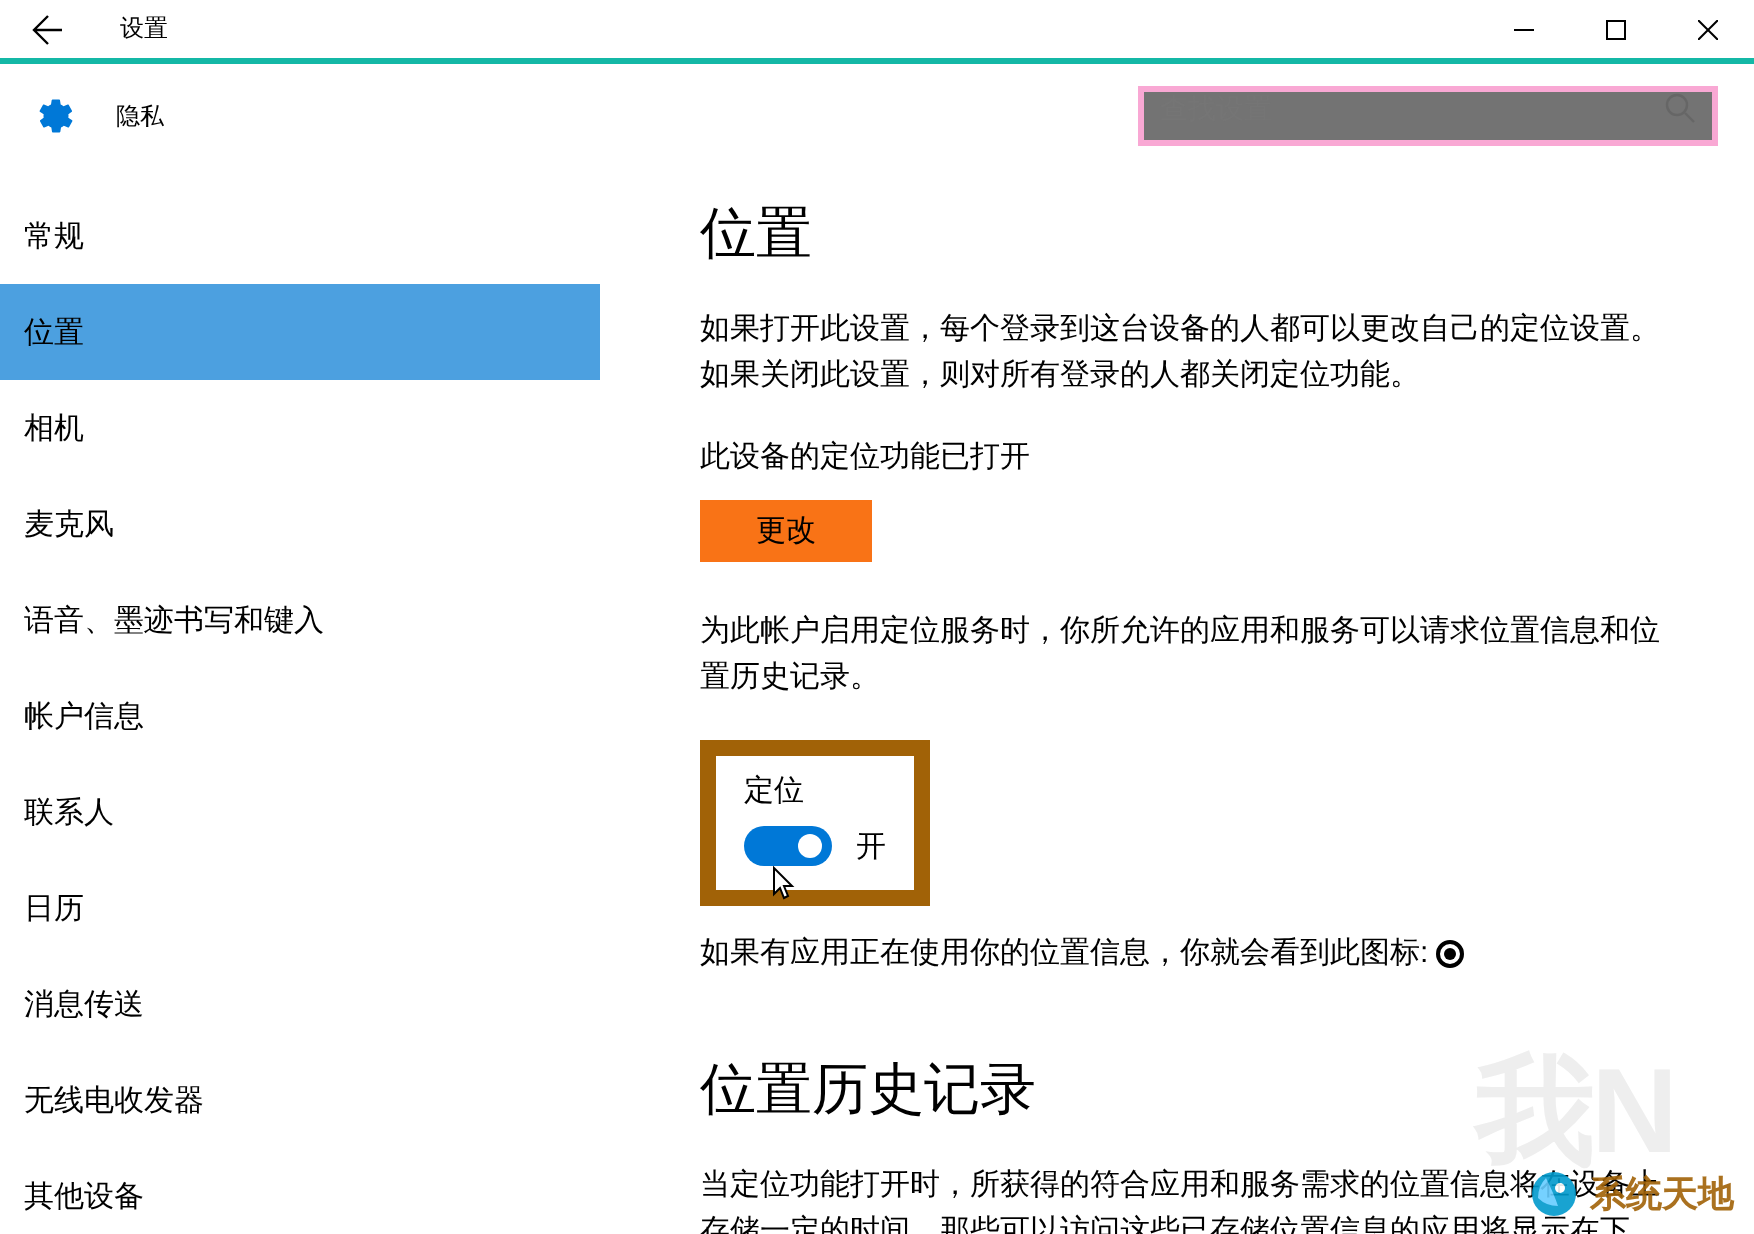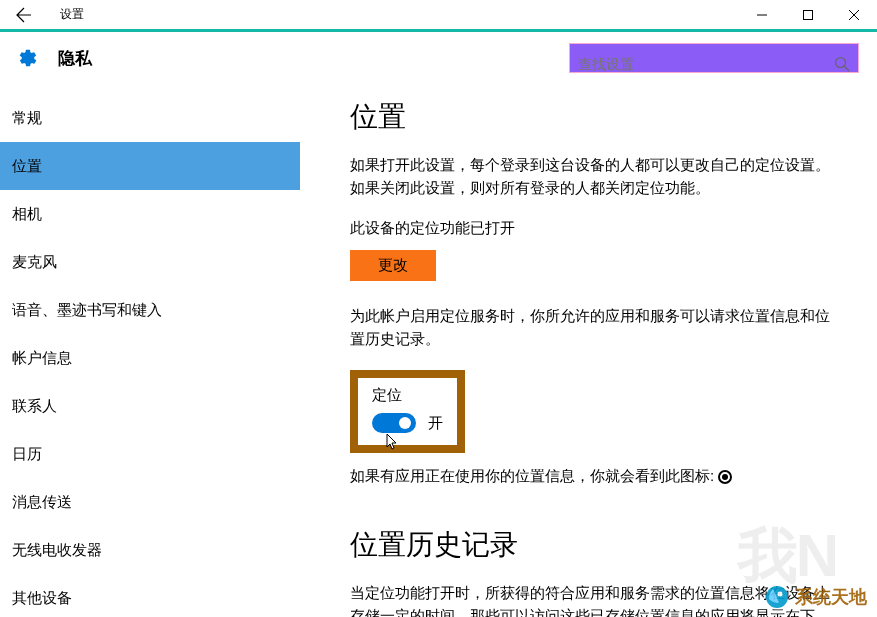--- a/index.html
+++ b/index.html
@@ -6,22 +6,22 @@
     body { width: 877px; height: 617px; background: #fff; overflow: hidden; position: relative; }
     
     .titlebar { height: 32px; display: flex; align-items: center; border-bottom: 3px solid #14b8a6; }
     .back-btn { width: 48px; height: 32px; display: flex; align-items: center; justify-content: center; cursor: pointer; }
     .title-text { flex: 1; padding-left: 12px; font-size: 12px; }
     .win-controls { display: flex; }
     .win-btn { width: 46px; height: 32px; display: flex; align-items: center; justify-content: center; cursor: pointer; font-size: 11px; }
     
     .header { height: 52px; display: flex; align-items: center; padding: 0 18px; }
     .gear-icon { width: 20px; height: 20px; margin-right: 20px; color: #0078d7; }
-    .header-title { font-size: 17px; font-weight: 700; flex: 1; }
-    .search-box { width: 290px; height: 30px; border: 1px solid #f9a8d4; display: flex; align-items: flex-end; padding: 0 8px; background: #8b5cf6; }
+    .header-title { font-size: 12px; font-weight: 400; flex: 1; }
+    .search-box { width: 290px; height: 30px; border: 3px solid #f9a8d4; display: flex; align-items: flex-start; padding: 0 8px; background: #737373; }
     .search-input { flex: 1; border: none; outline: none; font-size: 14px; background: transparent; }
     .search-icon { color: #666; }
     
     .content { display: flex; height: calc(100% - 84px); }
     .sidebar { width: 300px; overflow-y: auto; padding-top: 10px; }
     .nav-item { height: 48px; display: flex; align-items: center; padding-left: 12px; font-size: 15px; cursor: pointer; }
     .nav-item.active { background: #4ca0e0; color: #000; }
     
     .main { flex: 1; padding: 14px 40px 20px 50px; overflow-y: auto; position: relative; }
     .section-title { font-size: 28px; font-weight: 300; margin-bottom: 18px; }

